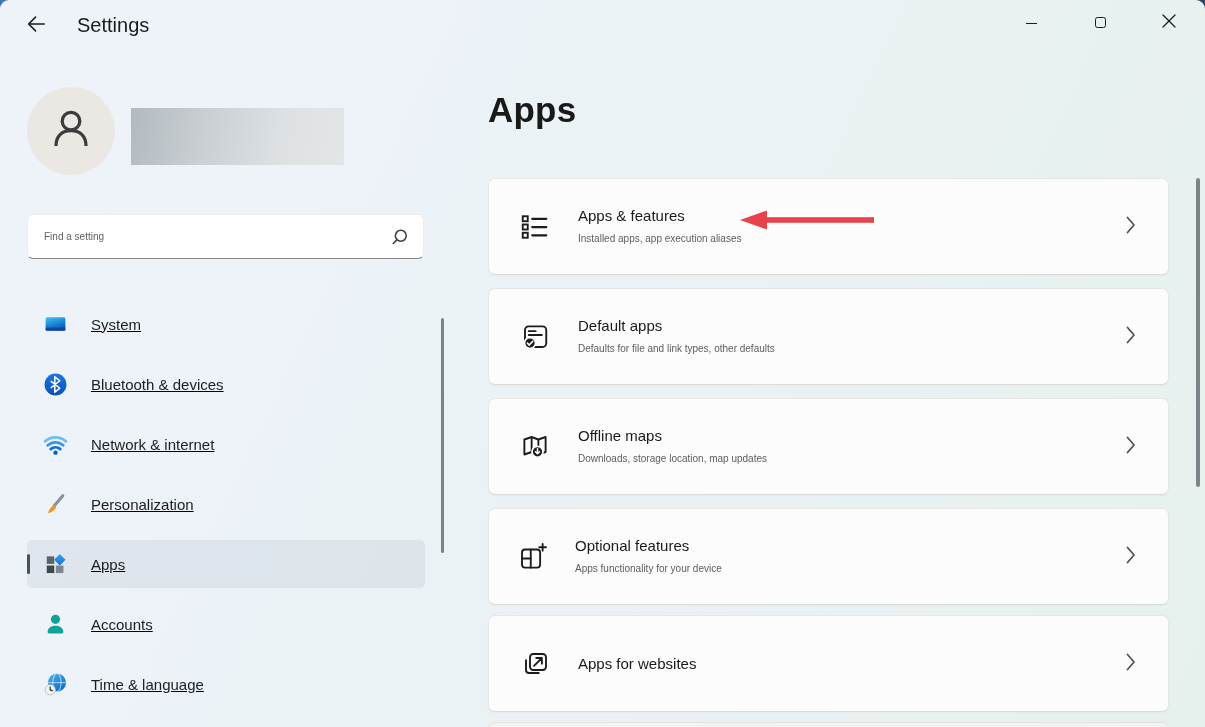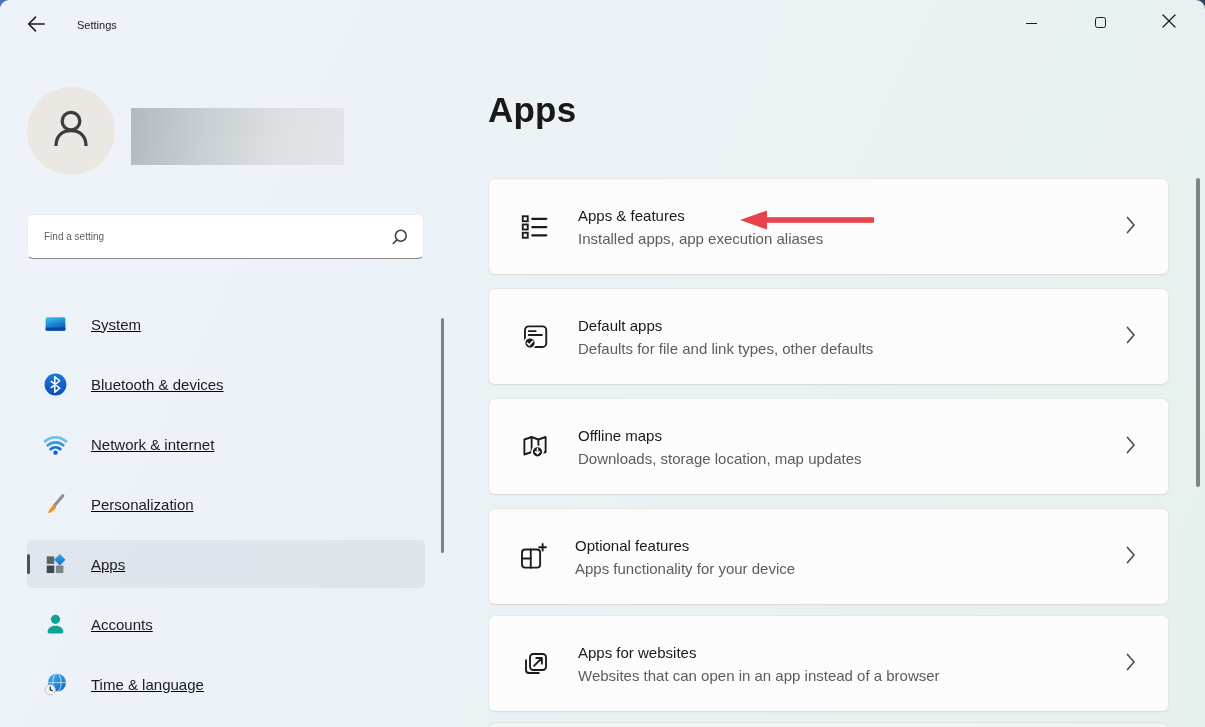--- a/index.html
+++ b/index.html
@@ -13,21 +13,21 @@
   .window {
     position:absolute; inset:0;
     border-radius:9px 9px 0 0;
     background:linear-gradient(115deg,#eef3fa 0%, #ebf2f6 45%, #e6f1ed 100%);
     overflow:hidden;
   }
 
   
   .titlebar { position:absolute; top:0; left:0; right:0; height:48px; }
   .back-btn { position:absolute; left:17px; top:9px; width:38px; height:32px; border-radius:5px; display:flex; align-items:center; justify-content:center; cursor:pointer; background:transparent; border:none; }
-  .win-title { position:absolute; left:77px; top:0; height:48px; line-height:50px; font-size:11px; color:#1b1b1b; }
+  .win-title { position:absolute; left:77px; top:0; height:48px; line-height:50px; font-size:20px; color:#1b1b1b; }
   .caption-btn { position:absolute; top:0; width:46px; height:44px; display:flex; align-items:center; justify-content:center; background:transparent; border:none; cursor:pointer; }
   .btn-min  { left:1008px; }
   .btn-max  { left:1077px; }
   .btn-close{ left:1146px; }
   .glyph-min { width:11px; height:0; border-top:1.4px solid #1b1b1b; margin-top:2px; }
   .glyph-max { width:11px; height:11px; border:1.3px solid #1b1b1b; border-radius:2.5px; }
 
   
   .avatar { position:absolute; left:27px; top:87px; width:88px; height:88px; border-radius:50%; background:#ebe7e3; display:flex; align-items:center; justify-content:center; }
   .name-blur { position:absolute; left:131px; top:108px; width:213px; height:57px; background:linear-gradient(100deg,#b3babf 0%, #c9cfd3 35%, #dde1e4 70%, #e2e6e8 100%); }
@@ -43,21 +43,21 @@
   .nav-ic { width:25px; height:25px; margin-right:23px; flex:0 0 auto; }
   .nav-label { font-size:15px; color:#1d1d1d; }
   .side-scroll { position:absolute; left:441px; top:318px; width:3px; height:235px; border-radius:2px; background:#7d8286; cursor:pointer; }
 
   
   .page-title { position:absolute; left:488px; top:90px; font-size:35px; font-weight:600; color:#191919; letter-spacing:.2px; }
   .card { position:absolute; left:488px; width:681px; height:97px; background:#fbfcfb; border:1px solid #e5e7e5; border-bottom-color:#d9dcd9; border-radius:7px; box-shadow:0 1px 2px rgba(0,0,0,0.03); display:flex; align-items:center; padding:0 20px 0 31px; cursor:pointer; }
   .card-ic { width:30px; height:30px; margin-right:28px; flex:0 0 auto; }
   .card-text { display:flex; flex-direction:column; gap:4px; }
   .card-title { font-size:15px; color:#1a1a1a; line-height:20px; }
-  .card-sub { font-size:15px; color:#5d5d5d; line-height:18px; }
+  .card-sub { font-size:10px; color:#5d5d5d; line-height:18px; }
   .card-chevron { position:absolute; right:32px; top:50%; transform:translateY(-50%); }
   .annot-arrow { position:absolute; left:250px; top:30px; }
   .card-partial { position:absolute; left:488px; top:722px; width:681px; height:12px; background:#f1f4f2; border:1px solid #dfe2e0; border-radius:7px 7px 0 0; }
   .main-scroll { position:absolute; left:1196px; top:178px; width:3.5px; height:309px; border-radius:2px; background:#7f8488; cursor:pointer; }
 </style>
 </head>
 <body>
 
 <div class="window">
 
@@ -316,21 +316,20 @@
   <div class="card" style="top:615px;">
     <span class="card-ic">
       <svg width="30" height="30" viewBox="0 0 24 24" fill="none" stroke="#1c1c1c" stroke-width="1.5" stroke-linecap="round" stroke-linejoin="round">
         <path d="M4.8,9 L4.8,16.8 a2.4,2.4 0 0 0 2.4,2.4 L15,19.2"></path>
         <rect x="8" y="4" width="12.8" height="12.8" rx="2.6"></rect>
         <path d="M11.2,13.5 L17.3,7.4 M13,7.2 L17.5,7.2 L17.5,11.7"></path>
       </svg>
     </span>
     <div class="card-text">
       <div class="card-title">Apps for websites</div>
-      <div class="card-sub">Websites that can open in an app instead of a browser</div>
     </div>
     <span class="card-chevron">
       <svg width="10" height="18" viewBox="0 0 10 18" fill="none" stroke="#4f4f4f" stroke-width="1.7" stroke-linecap="round" stroke-linejoin="round">
           <path d="M1.5,1.5 L8,9 L1.5,16.5"></path>
         </svg>
     </span>
   </div>
 
   <div class="card-partial"></div>
   <div class="main-scroll"></div>

